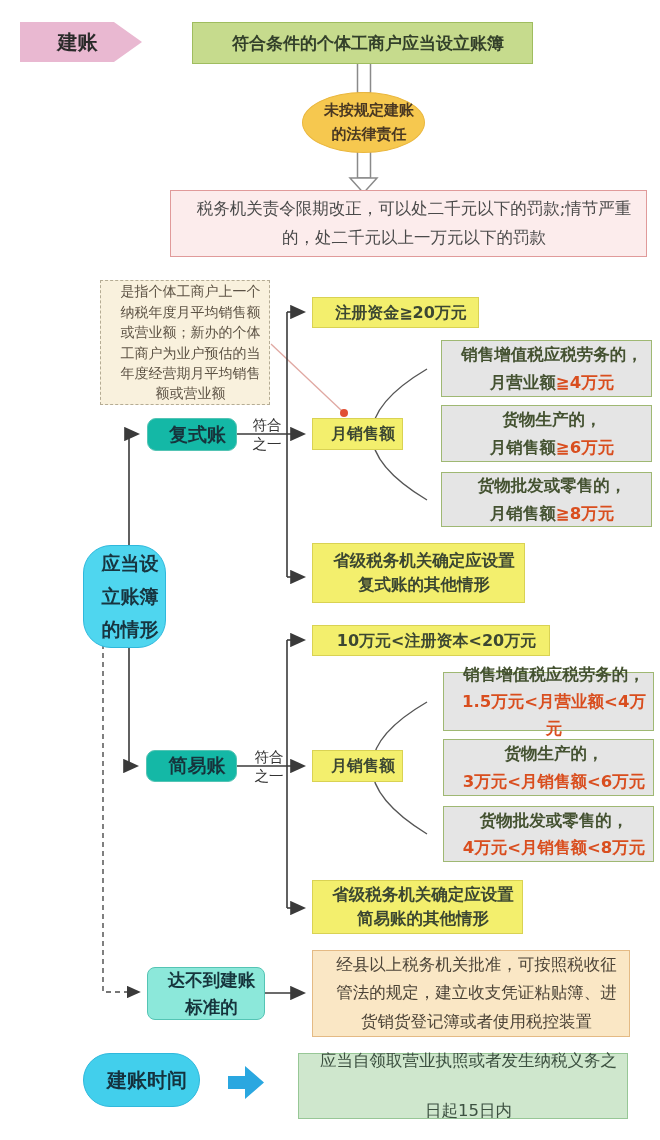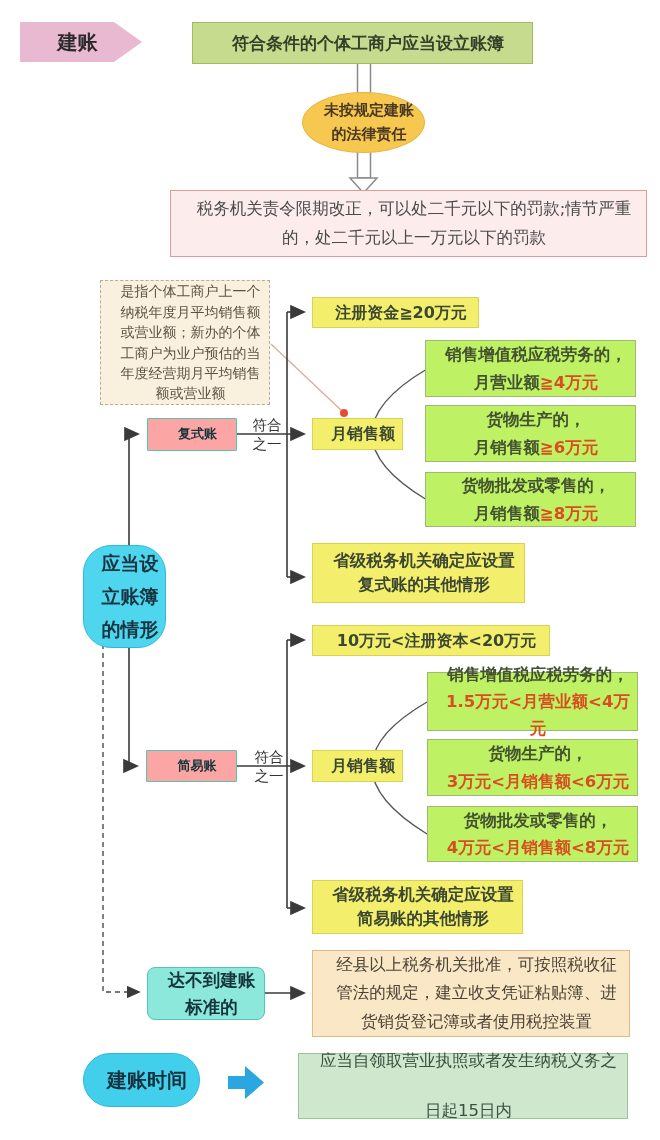--- a/index.html
+++ b/index.html
@@ -17,25 +17,25 @@
   .banner{
     background:#e9b8d1;color:#2a2a2a;font-weight:bold;font-size:20px;
     clip-path:polygon(0 0,77% 0,100% 50%,77% 100%,0 100%);
     padding-right:18px;
   }
   .greenTop{background:#c6db8d;border:1px solid #9fbd5f;color:#33402a;font-size:17px;font-weight:600;}
   .ellipse{background:#f6c84f;border:1px solid #eab73e;border-radius:50%;color:#4a3822;font-weight:bold;font-size:15px;line-height:1.55;}
   .pinkBox{background:#fcecec;border:1.5px solid #e09a9a;color:#4a4a4a;font-size:16.5px;line-height:1.75;}
   .noteBox{background:#f9f1dd;border:1px dashed #b5ac94;color:#5c5244;font-size:14px;line-height:20.4px;}
   .yellow{background:#f3ef6d;border:1px solid #d9d253;color:#3c4732;font-size:16px;font-weight:600;}
-  .turq{background:#fca5a5;border:1.5px solid #54c4b4;border-radius:1px;color:#16343c;font-weight:bold;font-size:13px;}
+  .turq{background:#14b8a6;border:1.5px solid #54c4b4;border-radius:9px;color:#16343c;font-weight:bold;font-size:19px;}
   .turq2{background:#8ce8da;border:1.5px solid #54c4b4;border-radius:8px;color:#16343c;font-weight:bold;font-size:17.5px;line-height:1.5;}
   .cyanBlob{background:#4fd6ef;border:1.5px solid #2fb8dc;border-radius:28px;color:#173540;font-weight:bold;font-size:19px;line-height:1.75;justify-content:center;}
   .cyanPill{background:#42cfec;border:1.5px solid #2fb8dc;border-radius:27px;color:#14323e;font-weight:bold;font-size:20px;}
-  .greenBox{background:#bef264;border:1.5px solid #9fb873;color:#445231;font-size:16.5px;font-weight:600;line-height:1.65;}
+  .greenBox{background:#e5e5e5;border:1.5px solid #9fb873;color:#445231;font-size:16.5px;font-weight:600;line-height:1.65;margin-left:16px;}
   .peach{background:#fae7c5;border:1.5px solid #e4ba84;color:#4c4438;font-size:16.5px;line-height:1.72;}
   .bGreen{background:#cfe7cd;border:1.5px solid #97c796;color:#3c5040;font-size:16.5px;line-height:1.8;}
   .meet{position:absolute;color:#333;font-size:14.5px;line-height:19px;text-align:center;}
   .red{color:#d94e1f;}
 </style>
 </head>
 <body>
 
 <div id="canvas">
 

